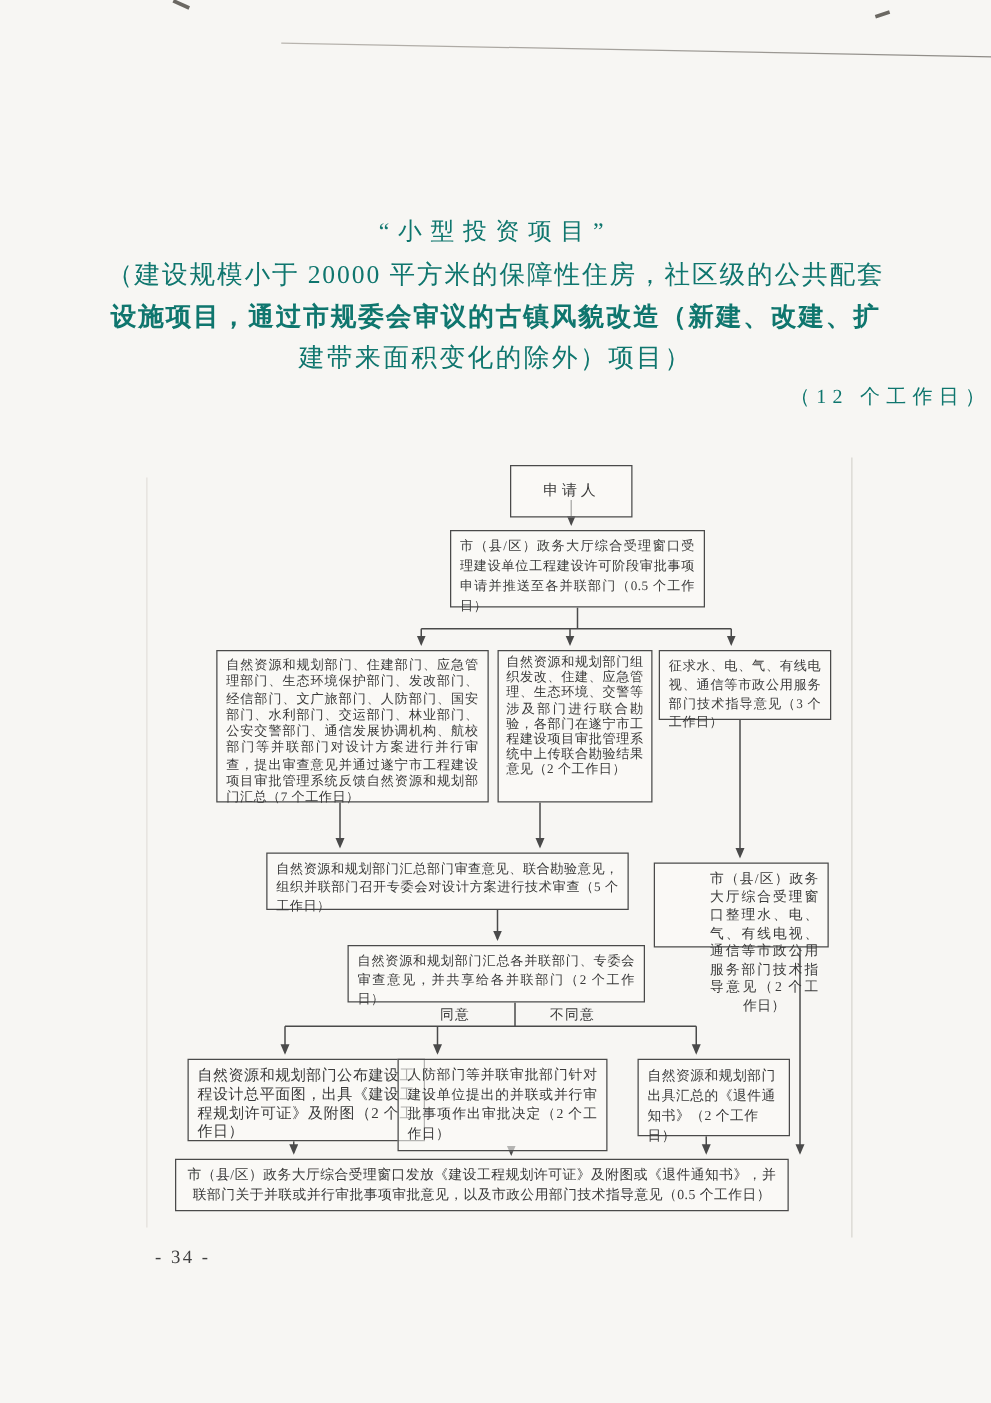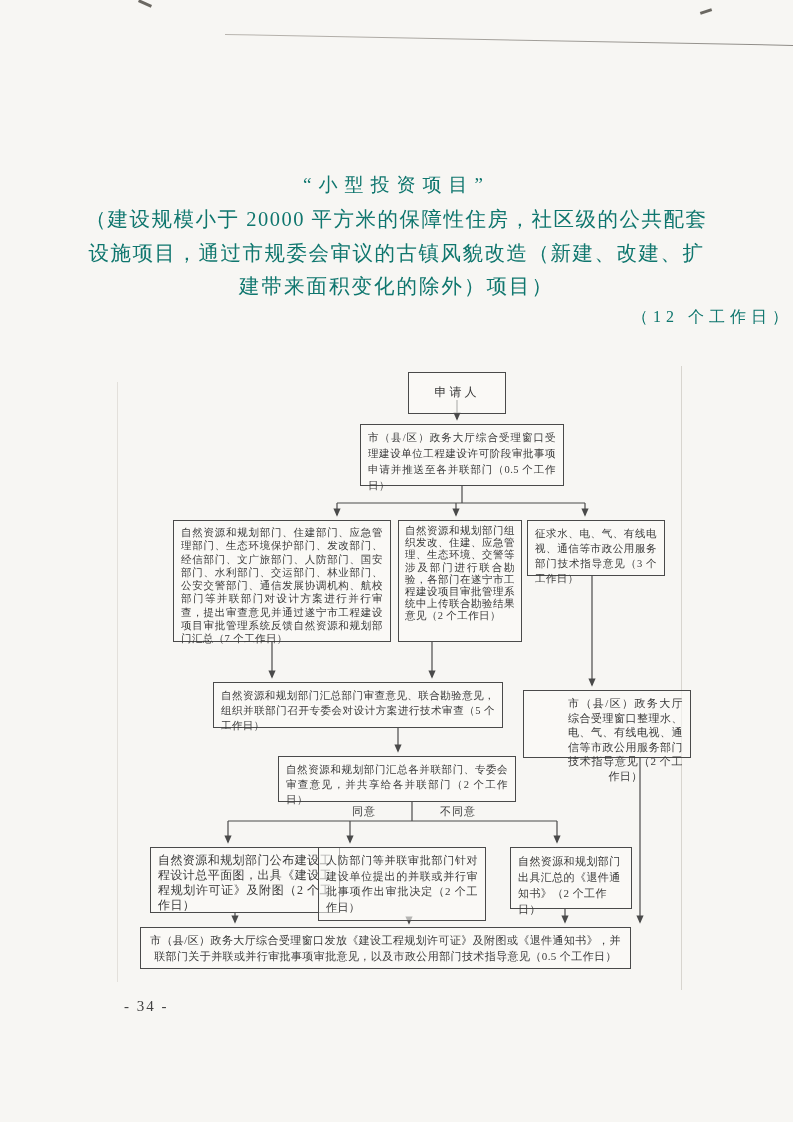--- a/index.html
+++ b/index.html
@@ -16,37 +16,37 @@
     background:linear-gradient(90deg,#b9b5af,#8d8a85);transform:rotate(1.1deg);transform-origin:left center;}
   .art-left-edge{position:absolute;left:117px;top:382px;width:1px;height:600px;background:#e3e0db;}
   .art-right-edge{position:absolute;left:681px;top:366px;width:1px;height:624px;background:#d8d5cf;}
   .art-mark{position:absolute;background:#6b6862;}
   .art-mark.tl{left:138px;top:2px;width:14px;height:3px;transform:rotate(24deg);}
   .art-mark.tr{left:700px;top:10px;width:12px;height:3px;transform:rotate(-18deg);}
   
   .title-line{position:absolute;left:0;width:793px;text-align:center;color:#0f766e;}
   .t-quote{top:172px;font-size:19px;letter-spacing:7px;font-weight:500;}
   .t-sub1{top:205px;font-size:20.5px;letter-spacing:1.5px;}
-  .t-sub2{top:239px;font-size:20.5px;letter-spacing:1.5px;}
+  .t-sub2{top:239px;font-size:20.5px;letter-spacing:1.5px;font-weight:bold;}
   .t-sub3{top:272px;font-size:20.5px;letter-spacing:2px;}
   .t-dur{top:307px;font-size:16px;letter-spacing:5px;text-align:right;}
   
   .node{
     position:absolute;border:1.3px solid #4a4a4a;background:rgba(252,251,249,.6);
     font-size:10.5px;line-height:13.6px;letter-spacing:.4px;
     padding:5px 7px;box-sizing:border-box;text-align:justify;color:#3a3a3a;
   }
   .node.center{display:flex;align-items:center;justify-content:center;text-align:center;padding:20px;}
   #n-applicant{left:408px;top:372px;width:98px;height:28px;font-size:12px;letter-spacing:3px;}
   #n-intake{left:360px;top:424px;width:204px;height:62px;line-height:16px;}
   #n-parallel{left:173px;top:520px;width:218px;height:122px;line-height:13.3px;}
   #n-survey{left:398px;top:520px;width:124px;height:122px;line-height:12.2px;padding:4px 6px;}
   #n-consult{left:527px;top:520px;width:138px;height:56px;line-height:15px;}
   #n-summary{left:213px;top:682px;width:290px;height:46px;line-height:15px;}
-  #n-collate{left:523px;top:690px;width:168px;height:68px;line-height:14.5px;text-align:justify;text-align-last:center;font-size:11px;padding-left:44px;}
+  #n-collate{left:523px;top:690px;width:140px;height:68px;line-height:14.5px;text-align:justify;text-align-last:center;font-size:11px;padding-left:44px;}
   #n-share{left:234px;top:756px;width:238px;height:46px;line-height:15px;margin-left:44px;}
   #n-permit{left:150px;top:847px;width:190px;height:66px;line-height:15px;font-size:12px;}
   #n-civildef{left:318px;top:847px;width:168px;height:74px;line-height:15.5px;font-size:11px;}
   #n-reject{left:510px;top:847px;width:122px;height:62px;line-height:16px;font-size:11px;text-align:left;}
   #n-delivery{left:140px;top:927px;width:491px;height:42px;line-height:16px;font-size:11px;
     display:flex;align-items:center;justify-content:center;text-align:center;text-align-last:center;padding:4px 8px;}
   
   .branch-label{position:absolute;font-size:11px;letter-spacing:1px;color:#3a3a3a;}
   #lbl-agree{left:352px;top:804px;}
   #lbl-disagree{left:440px;top:804px;}

